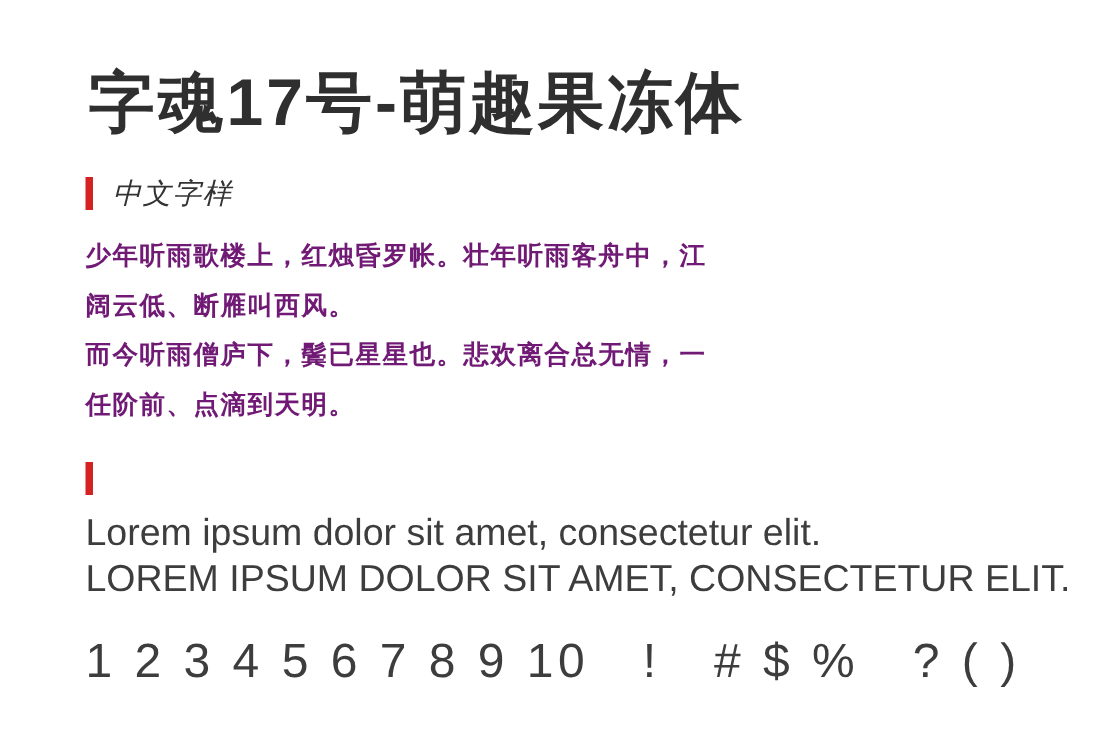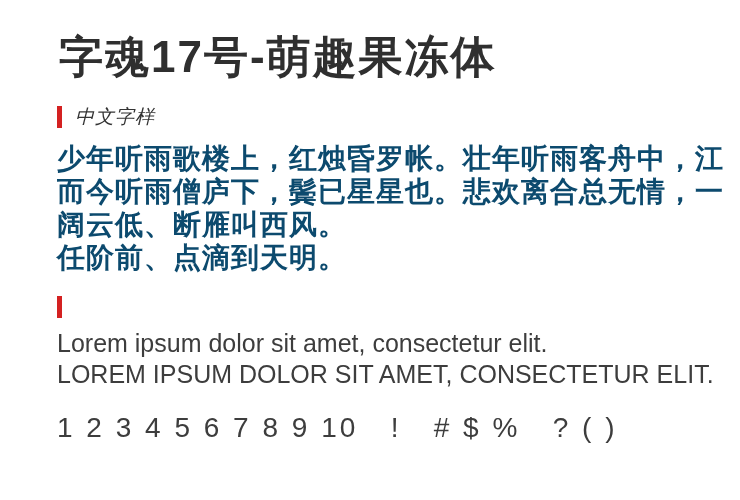--- a/index.html
+++ b/index.html
@@ -16,20 +16,21 @@
     padding: 30px 40px 0 57px;
   }
   .font-title {
     font-size: 44px;
     font-weight: 700;
     color: #2f2f2f;
     letter-spacing: 2px;
     line-height: 54px;
     white-space: nowrap;
     margin-left: 2px;
+    margin-top: 12px;
   }
   .section { margin-top: 21px; }
   .section-header {
     display: flex;
     align-items: center;
     height: 24px;
     font-style: italic;
   }
   .red-bar {
     width: 5px;
@@ -38,42 +39,42 @@
     margin-right: 13px;
     flex: 0 0 auto;
   }
   .section-label {
     font-size: 19px;
     color: #333333;
     letter-spacing: 1px;
   }
   .sample-cn {
     margin-top: 13px;
-    font-size: 28px;
+    font-size: 17px;
     font-weight: 700;
-    color: #0c4a6e;
+    color: #701a75;
     letter-spacing: 1px;
   }
   .sample-cn .line {
     line-height: 33px;
     white-space: nowrap;
   }
   .sample-en {
     margin-top: 9px;
     font-size: 25px;
     font-weight: 400;
     color: #3d3d3d;
   }
   .sample-en .line {
     line-height: 31px;
     white-space: nowrap;
   }
   .sample-num {
     margin-top: 10px;
-    font-size: 28px;
+    font-size: 32px;
     font-weight: 400;
     color: #3d3d3d;
     letter-spacing: 3px;
     line-height: 34px;
     white-space: pre;
   }
 </style>
 </head>
 <body>
 
@@ -81,22 +82,22 @@
 
   <h1 class="font-title">字魂17号-萌趣果冻体</h1>
 
   <div class="section">
     <div class="section-header">
       <span class="red-bar"></span>
       <span class="section-label">中文字样</span>
     </div>
     <div class="sample-cn">
       <div class="line">少年听雨歌楼上，红烛昏罗帐。壮年听雨客舟中，江</div>
+      <div class="line">阔云低、断雁叫西风。</div>
       <div class="line">而今听雨僧庐下，鬓已星星也。悲欢离合总无情，一</div>
-      <div class="line">阔云低、断雁叫西风。</div>
       <div class="line">任阶前、点滴到天明。</div>
     </div>
   </div>
 
   <div class="section">
     <div class="section-header">
       <span class="red-bar"></span>
     </div>
     <div class="sample-en">
       <div class="line">Lorem ipsum dolor sit amet, consectetur elit.</div>

